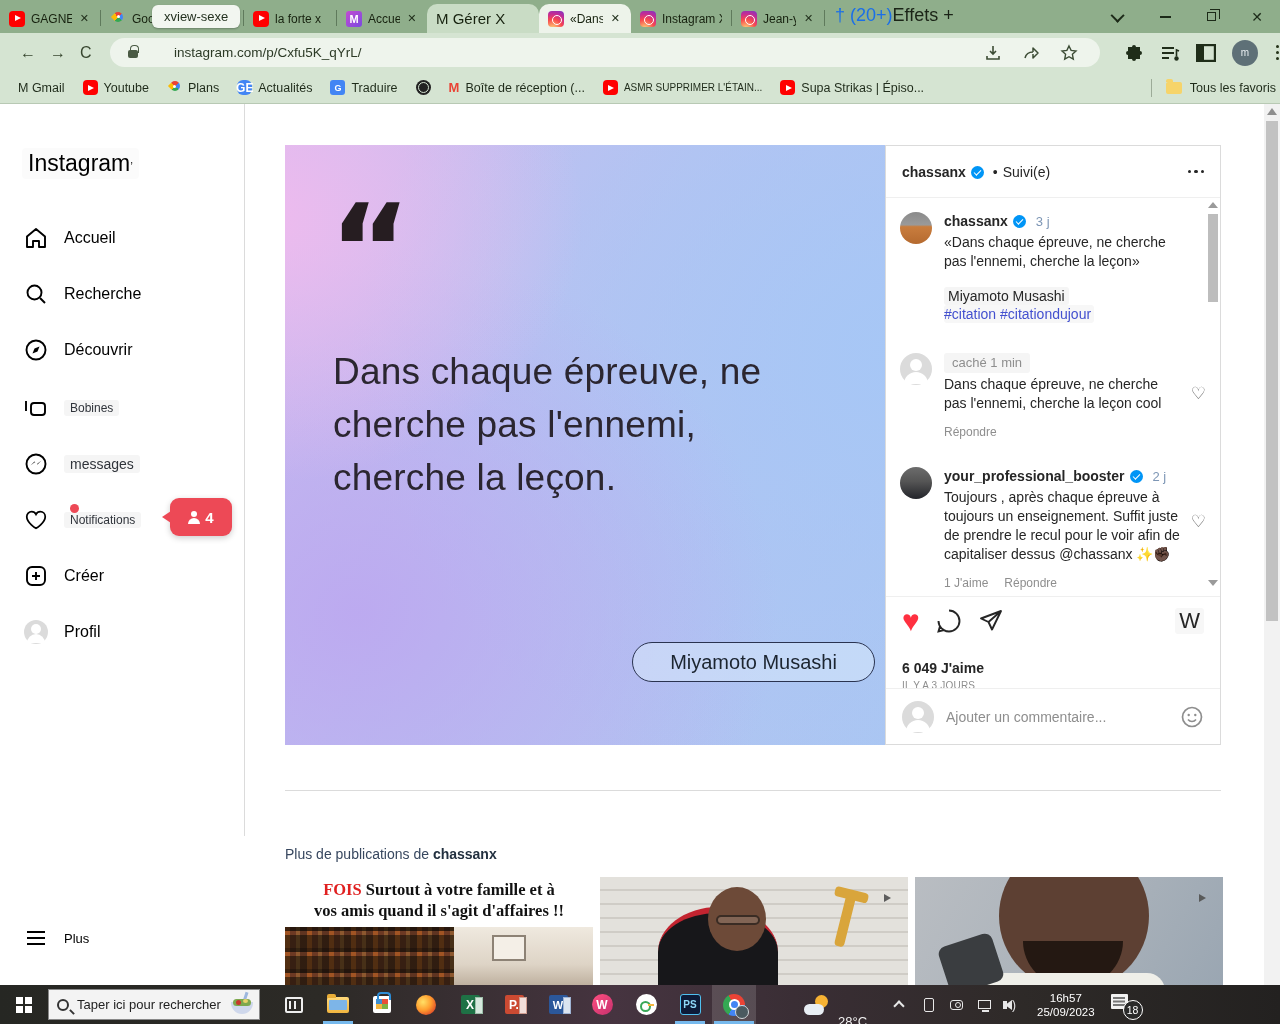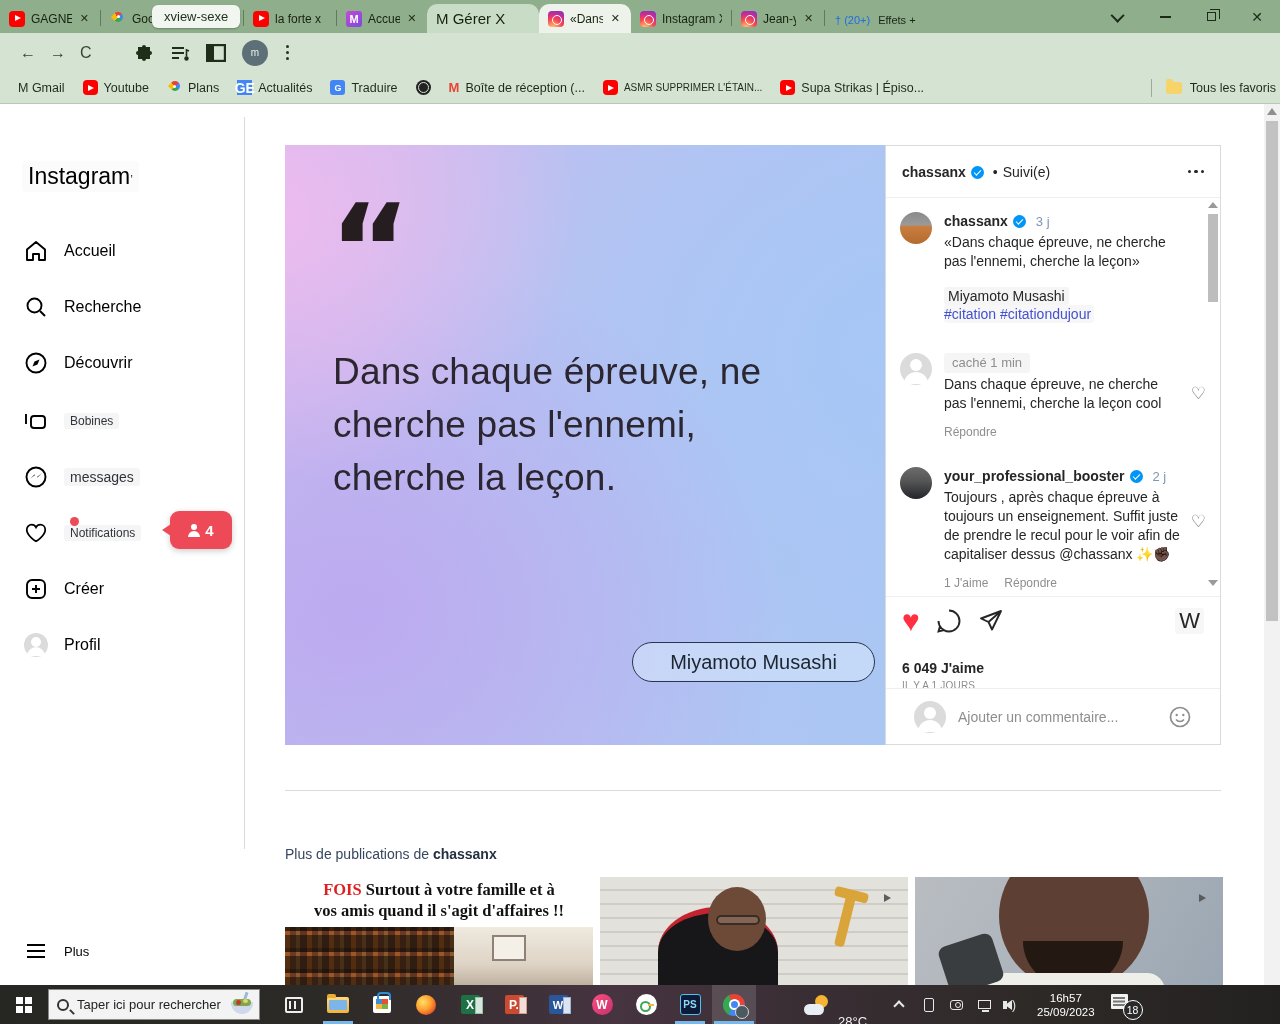--- a/index.html
+++ b/index.html
@@ -17,21 +17,21 @@
   .favicon { width:16px; height:16px; flex:0 0 16px; border-radius:3px; position:relative; }
   .fav-yt { background:#f00; border-radius:4px; }
   .fav-yt:before { content:""; position:absolute; left:5.5px; top:4.5px; border-left:6px solid #fff; border-top:3.5px solid transparent; border-bottom:3.5px solid transparent; }
   .fav-ig { background:radial-gradient(circle at 30% 110%, #ffd776 0%, #f8484e 45%, #c62c92 70%, #7b33c9 100%); border-radius:4px; }
   .fav-ig:before { content:""; position:absolute; left:4px; top:4px; width:8px; height:8px; border:1.6px solid #fff; border-radius:50%; }
   .fav-maps { background:transparent; }
   .fav-maps:before { content:""; position:absolute; left:3px; top:1px; width:10px; height:10px; background:conic-gradient(#4285f4 0 25%, #34a853 0 50%, #fbbc05 0 75%, #ea4335 0); border-radius:50% 50% 50% 0; transform:rotate(45deg); }
   .fav-maps:after { content:""; position:absolute; left:6.5px; top:4.5px; width:3px; height:3px; background:#fff; border-radius:50%; }
   .fav-m { background:linear-gradient(135deg,#c44bd1,#7a4ae0); border-radius:3px; color:#fff; font-size:11px; font-weight:bold; text-align:center; line-height:16px; }
   .tab-chip { position:absolute; left:152px; top:5px; height:23px; background:#f2f6f0; border-radius:6px; padding:0 12px; font-size:13px; color:#243220; line-height:23px; z-index:5; box-shadow:0 1px 2px rgba(0,0,0,.25); }
-  .tab-extra { display:flex; align-items:center; gap:8px; padding:0 10px 7px 10px; font-size:11px; }
+  .tab-extra { display:flex; align-items:center; padding:0 10px 7px 10px; font-size:18px; }
   .tab-extra .cnt { color:#1a6fe8; }
   .tab-extra .lbl { color:#1b2417; }
   .win-controls { position:absolute; right:0; top:0; height:33px; display:flex; align-items:center; gap:0; }
   .winbtn { width:46px; height:33px; display:flex; align-items:center; justify-content:center; color:#1c2a18; font-size:13px; cursor:pointer; }
   .chev-down { width:10px; height:10px; border-left:2px solid #1c2a18; border-bottom:2px solid #1c2a18; transform:rotate(-45deg) translateY(-2px); }
   .glyph-min { width:11px; height:2px; background:#1c2a18; }
   .glyph-restore { width:9px; height:9px; border:1.5px solid #1c2a18; position:relative; background:transparent; }
   .glyph-restore:before { content:""; position:absolute; left:2px; top:-4px; width:9px; height:9px; border:1.5px solid #1c2a18; border-left:none; border-bottom:none; }
   .glyph-close { font-size:14px; }
 
@@ -47,31 +47,31 @@
   .avatar-chip { width:26px; height:26px; border-radius:50%; background:#5e7077; color:#e8eef0; font-size:10px; display:flex; align-items:center; justify-content:center; cursor:pointer; }
   .kebab { display:flex; flex-direction:column; gap:3px; cursor:pointer; }
   .kebab i { width:3px; height:3px; background:#243218; border-radius:50%; }
 
   .bookmarks { position:absolute; left:0; top:72px; width:1280px; height:32px; background:#d5e4d2; border-bottom:1px solid #b8c9b4; display:flex; align-items:center; font-size:12.5px; color:#1f2b1a; }
   .bm { display:flex; align-items:center; gap:6px; margin-left:18px; white-space:nowrap; cursor:pointer; }
   .bm .favicon { width:15px; height:15px; flex-basis:15px; }
   .bm-sep { width:1px; height:18px; background:#9cab98; margin-left:16px; }
   .bm-globe { width:15px; height:15px; border-radius:50%; background:#222; position:relative; }
   .bm-globe:before { content:""; position:absolute; inset:2px; border:1px solid #d5e4d2; border-radius:50%; }
-  .bm-news { background:#4285f4; border-radius:0; color:#fff; font-size:14px; font-weight:bold; display:flex; align-items:center; justify-content:center; }
+  .bm-news { background:#4285f4; border-radius:6px; color:#fff; font-size:12px; font-weight:bold; display:flex; align-items:center; justify-content:center; }
   .bm-tr { background:#4285f4; border-radius:3px; color:#fff; font-size:9px; font-weight:bold; display:flex; align-items:center; justify-content:center; }
   .bm-gm { color:#ea4335; font-weight:bold; font-size:13px; }
   .bm-right { margin-left:auto; display:flex; align-items:center; margin-right:4px; }
   .folder-icon { width:16px; height:12px; background:#f6d46a; border-radius:2px; position:relative; margin:0 8px 0 14px; }
   .folder-icon:before { content:""; position:absolute; left:0; top:-3px; width:7px; height:3px; background:#f6d46a; border-radius:2px 2px 0 0; }
   .bm-small { font-size:10px; }
 
   
   .page { position:absolute; left:0; top:104px; width:1264px; height:881px; background:#fff; }
-  .ig-sidebar { position:absolute; left:0; top:0; width:245px; height:732px; border-right:1px solid #dbdbdb;margin-top:13px; }
+  .ig-sidebar { position:absolute; left:0; top:0; width:245px; height:732px; border-right:1px solid #dbdbdb; }
   .ig-logo { position:absolute; left:22px; top:44px; font-size:23px; color:#000; background:#fbfbfb; padding:2px 6px; border-radius:4px; }
   .ig-logo-mark { font-size:12px; color:#333; }
   .nav-item { position:absolute; left:24px; display:flex; align-items:center; gap:16px; cursor:pointer; color:#000; }
   .nav-item svg { flex:0 0 24px; }
   .nav-label { font-size:16px; }
   .nav-label.chip { background:#f5f5f5; border-radius:3px; padding:1px 6px; color:#30343b; }
   .nav-label.sm { font-size:12px; }
   .nav-label.md { font-size:14px; }
   .notif-wrap { position:relative; }
   .notif-dot { position:absolute; left:46px; top:-4px; width:9px; height:9px; border-radius:50%; background:#ed4956; }
@@ -124,21 +124,21 @@
   .panel-scrollbar { position:absolute; right:2px; top:4px; width:11px; height:384px; }
   .sb-arrow-up { width:0; height:0; border-left:5px solid transparent; border-right:5px solid transparent; border-bottom:6px solid #9a9a9a; margin:0 auto; }
   .sb-arrow-down { position:absolute; bottom:0; left:0; right:0; margin:0 auto; width:0; height:0; border-left:5px solid transparent; border-right:5px solid transparent; border-top:6px solid #9a9a9a; }
   .sb-thumb { width:10px; height:88px; background:#bdbdbd; margin:6px auto 0; }
   .panel-actions { position:absolute; left:0; bottom:56px; width:100%; height:92px; border-top:1px solid #efefef; padding:10px 16px 0; }
   .action-row { display:flex; align-items:center; gap:16px; }
   .heart-big { font-size:30px; color:#ff3040; line-height:28px; cursor:pointer; }
   .save-w { margin-left:auto; font-size:22px; color:#262626; background:#f7f7f7; padding:0 4px; border-radius:3px; cursor:pointer; }
   .likes-line { margin-top:25px; font-size:14px; font-weight:bold; color:#262626; }
   .time-line { margin-top:4px; font-size:10px; color:#8e8e8e; letter-spacing:.2px; }
-  .panel-input { position:absolute; left:0; bottom:0; width:100%; height:56px; border-top:1px solid #efefef; display:flex; align-items:center; padding:0 28px; gap:12px; }
+  .panel-input { position:absolute; left:0; bottom:0; width:100%; height:56px; border-top:1px solid #efefef; display:flex; align-items:center; padding:0 16px; gap:12px; }
   .panel-input input { flex:1; border:none; outline:none; font-size:14px; color:#262626; background:transparent; font-family:"Liberation Sans",sans-serif; }
   .panel-input input::placeholder { color:#8e8e8e; }
 
   .post-divider { position:absolute; left:285px; top:686px; width:936px; height:1px; background:#dbdbdb; }
   .more-heading { position:absolute; left:285px; top:742px; font-size:14px; color:#37475f; }
   .more-heading b { color:#22303f; }
   .thumbs { position:absolute; left:285px; top:773px; display:flex; gap:7px; }
   .thumb { position:relative; width:308px; height:112px; overflow:hidden; cursor:pointer; }
   .reels-badge { position:absolute; right:10px; top:8px; width:22px; height:22px; }
   .reels-badge .rb { width:22px; height:22px; background:#fff; border-radius:6px; position:relative; opacity:.95; }
@@ -302,20 +302,41 @@
       <div class="winbtn glyph-close">✕</div>
     </div>
   </div>
 
   <div class="toolbar">
     <div class="navbtns">
       <span>←</span>
       <span>→</span>
       <span>C</span>
     </div>
+    <div class="omnibox">
+      <span class="lock-icon"></span>
+      <span class="url-text">instagram.com/p/Cxfu5K_qYrL/</span>
+      <div class="omni-icons">
+        <span class="oicon">
+          <svg class="icon" width="18" height="18" viewBox="0 0 18 18">
+              <path d="M9 2v8M6 7l3 3 3-3M3 12v3h12v-3" stroke="#3c4c35" stroke-width="1.6" fill="none"></path>
+            </svg>
+        </span>
+        <span class="oicon">
+          <svg class="icon" width="18" height="18" viewBox="0 0 18 18">
+              <path d="M3 14c1-4 4-6 8-6M11 8V4l5 5-5 5v-4" stroke="#3c4c35" stroke-width="1.5" fill="none" stroke-linejoin="round"></path>
+            </svg>
+        </span>
+        <span class="oicon">
+          <svg class="icon" width="18" height="18" viewBox="0 0 18 18">
+              <path d="M9 2l2.1 4.4 4.9.6-3.6 3.3.9 4.8L9 12.7l-4.3 2.4.9-4.8L2 7l4.9-.6z" stroke="#3c4c35" stroke-width="1.4" fill="none"></path>
+            </svg>
+        </span>
+      </div>
+    </div>
     <div class="toolbar-right">
       <span class="oicon">
         <svg class="icon" width="20" height="20" viewBox="0 0 20 20">
             <path d="M8 3a2 2 0 014 0h4v4a2 2 0 010 4v4h-4a2 2 0 01-4 0H4v-4a2 2 0 010-4V3z" fill="#1f2d19"></path>
           </svg>
       </span>
       <span class="oicon">
         <svg class="icon" width="22" height="20" viewBox="0 0 22 20">
             <path d="M2 4h12M2 9h12M2 14h7" stroke="#1f2d19" stroke-width="2"></path>
             <circle cx="16.5" cy="14.5" r="2.2" fill="#1f2d19"></circle>
@@ -517,21 +538,21 @@
             <span class="heart-big">♥</span>
             <svg class="icon" width="26" height="26" viewBox="0 0 26 26">
                 <path d="M13 2.5A10.5 10.5 0 112.5 13c0 2 .5 3.7 1.5 5.3L2.5 23.5l5.4-1.4A10.4 10.4 0 0013 23.5 10.5 10.5 0 0013 2.5z" stroke="#262626" stroke-width="1.9" fill="none"></path>
               </svg>
             <svg class="icon" width="26" height="26" viewBox="0 0 26 26">
                 <path d="M23 3L3 10.5l7.5 3.5L14 21.5zM23 3L10.5 14" stroke="#262626" stroke-width="1.9" fill="none" stroke-linejoin="round"></path>
               </svg>
             <span class="save-w">W</span>
           </div>
           <div class="likes-line">6 049 J'aime</div>
-          <div class="time-line">IL Y A 1 JOURS</div>
+          <div class="time-line">IL Y A 3 JOURS</div>
         </div>
 
         <div class="panel-input">
           <span class="cmt-avatar av-anon" style="flex:0 0 32px"></span>
           <input type="text" placeholder="Ajouter un commentaire..." style="">
           <svg class="icon" width="24" height="24" viewBox="0 0 24 24">
               <circle cx="12" cy="12" r="9.5" stroke="#8e8e8e" stroke-width="1.7" fill="none"></circle>
               <circle cx="8.7" cy="10" r="1.2" fill="#8e8e8e"></circle>
               <circle cx="15.3" cy="10" r="1.2" fill="#8e8e8e"></circle>
               <path d="M8 14.5c1 1.4 2.4 2.1 4 2.1s3-.7 4-2.1" stroke="#8e8e8e" stroke-width="1.5" fill="none"></path>

